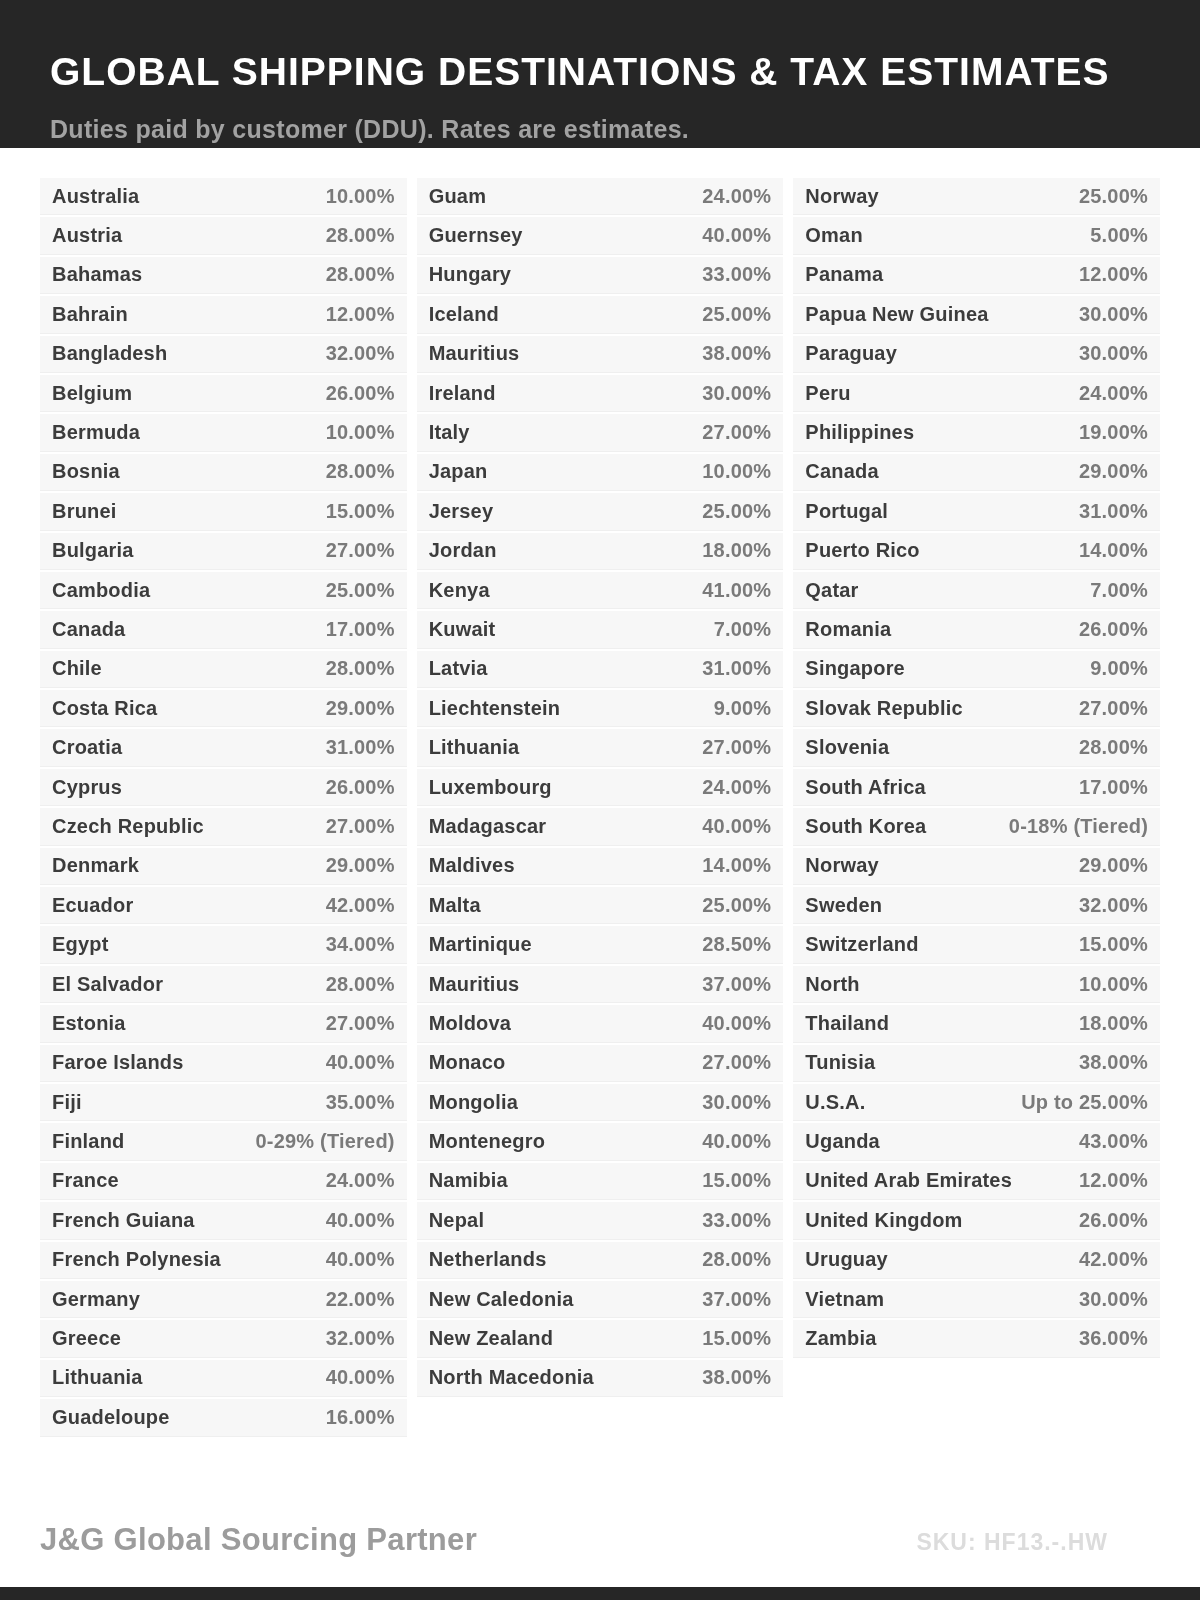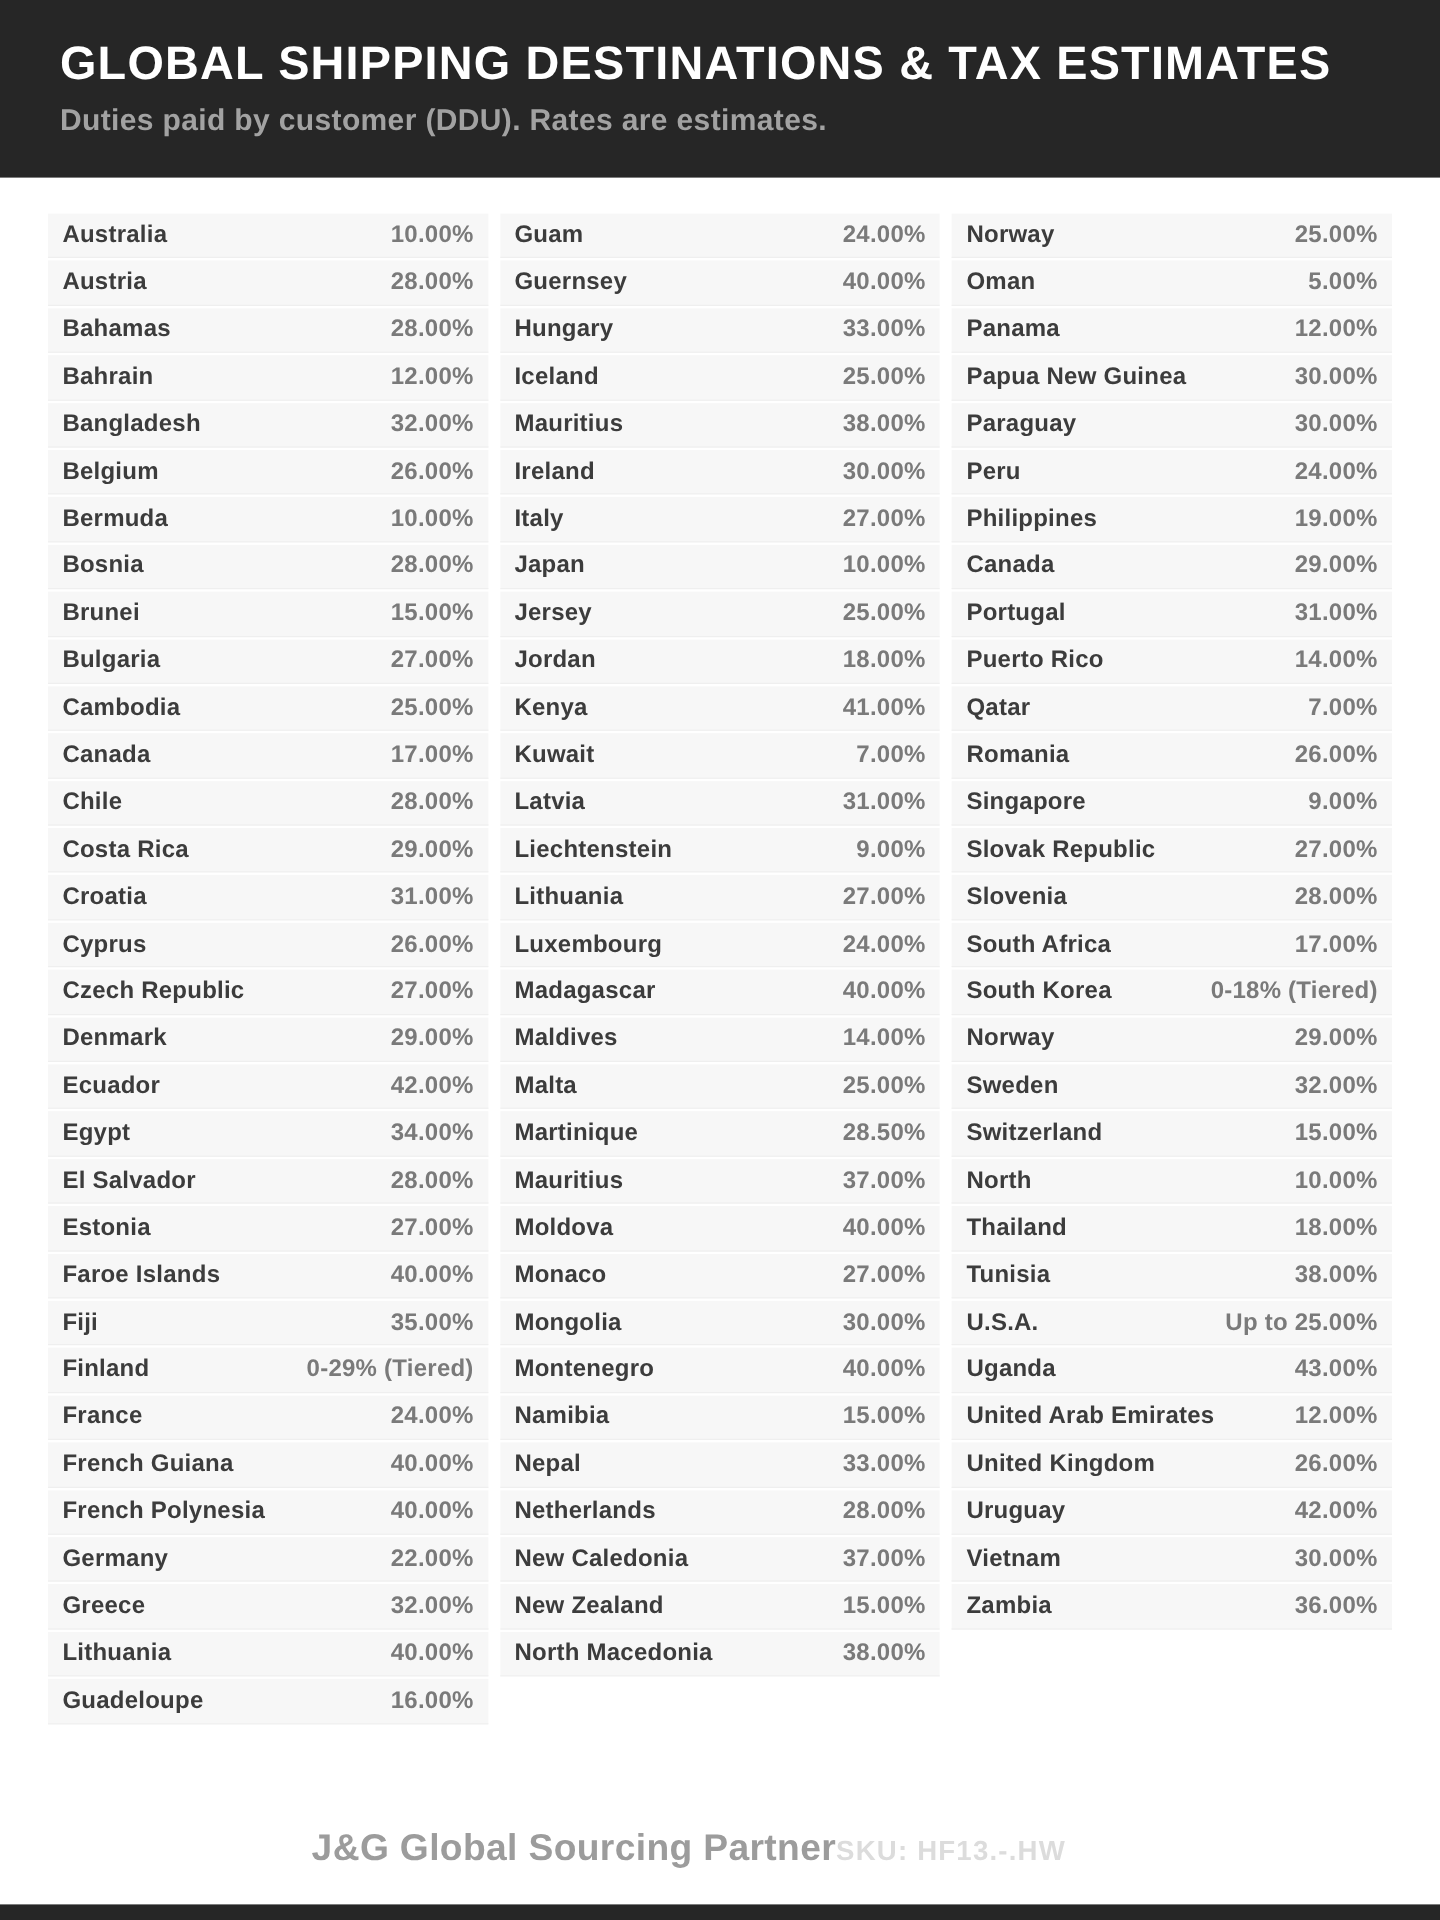--- a/index.html
+++ b/index.html
@@ -5,29 +5,29 @@
   * { margin:0; padding:0; box-sizing:border-box; }
   html,body { width:1200px; }
   body {
     width:1200px; height:1600px; position:relative;
     background:#ffffff;
     font-family:"Liberation Sans","DejaVu Sans",sans-serif;
     overflow:hidden;
   }
   .header {
     background:#262626; height:148px; width:1200px;
-    padding:32px 50px 0 50px;
+    padding:50px 50px 0 50px;
   }
   .header h1 {
     color:#ffffff; font-size:39px; font-weight:800;
     letter-spacing:1px; line-height:1.15; white-space:nowrap;
   }
   .header h2 {
     color:#a2a2a2; font-size:25px; font-weight:700;
-    margin-top:9px; letter-spacing:0.3px;
+    margin-top:20px; letter-spacing:0.3px;
   }
   .tables {
     display:flex; gap:10px; padding:30px 40px 0 40px;
   }
   .col { flex:1; }
   .row {
     height:37.4px; margin-bottom:2px; background:#f7f7f7;
     display:flex; justify-content:space-between; align-items:center;
     padding:0 12px;
     border-bottom:1px solid #efefef;
@@ -35,21 +35,21 @@
   .row .country {
     color:#3c3c3c; font-size:20px; font-weight:700; letter-spacing:0.2px;
     white-space:nowrap;
   }
   .row .rate {
     color:#7a7a7a; font-size:20px; font-weight:700; letter-spacing:0.2px;
     white-space:nowrap;
   }
   .footer {
     position:absolute; left:40px; right:92px; top:1522px;
-    display:flex; justify-content:center; align-items:baseline;
+    display:flex; justify-content:space-between; align-items:baseline;
   }
   .brand {
     color:#9c9c9c; font-size:31px; font-weight:700; letter-spacing:0.3px;
   }
   .sku {
     color:#dcdcdc; font-size:23px; font-weight:700; letter-spacing:1px;
   }
   .bottom-bar {
     position:absolute; left:0; bottom:0; width:1200px; height:13px;
     background:#262626;

